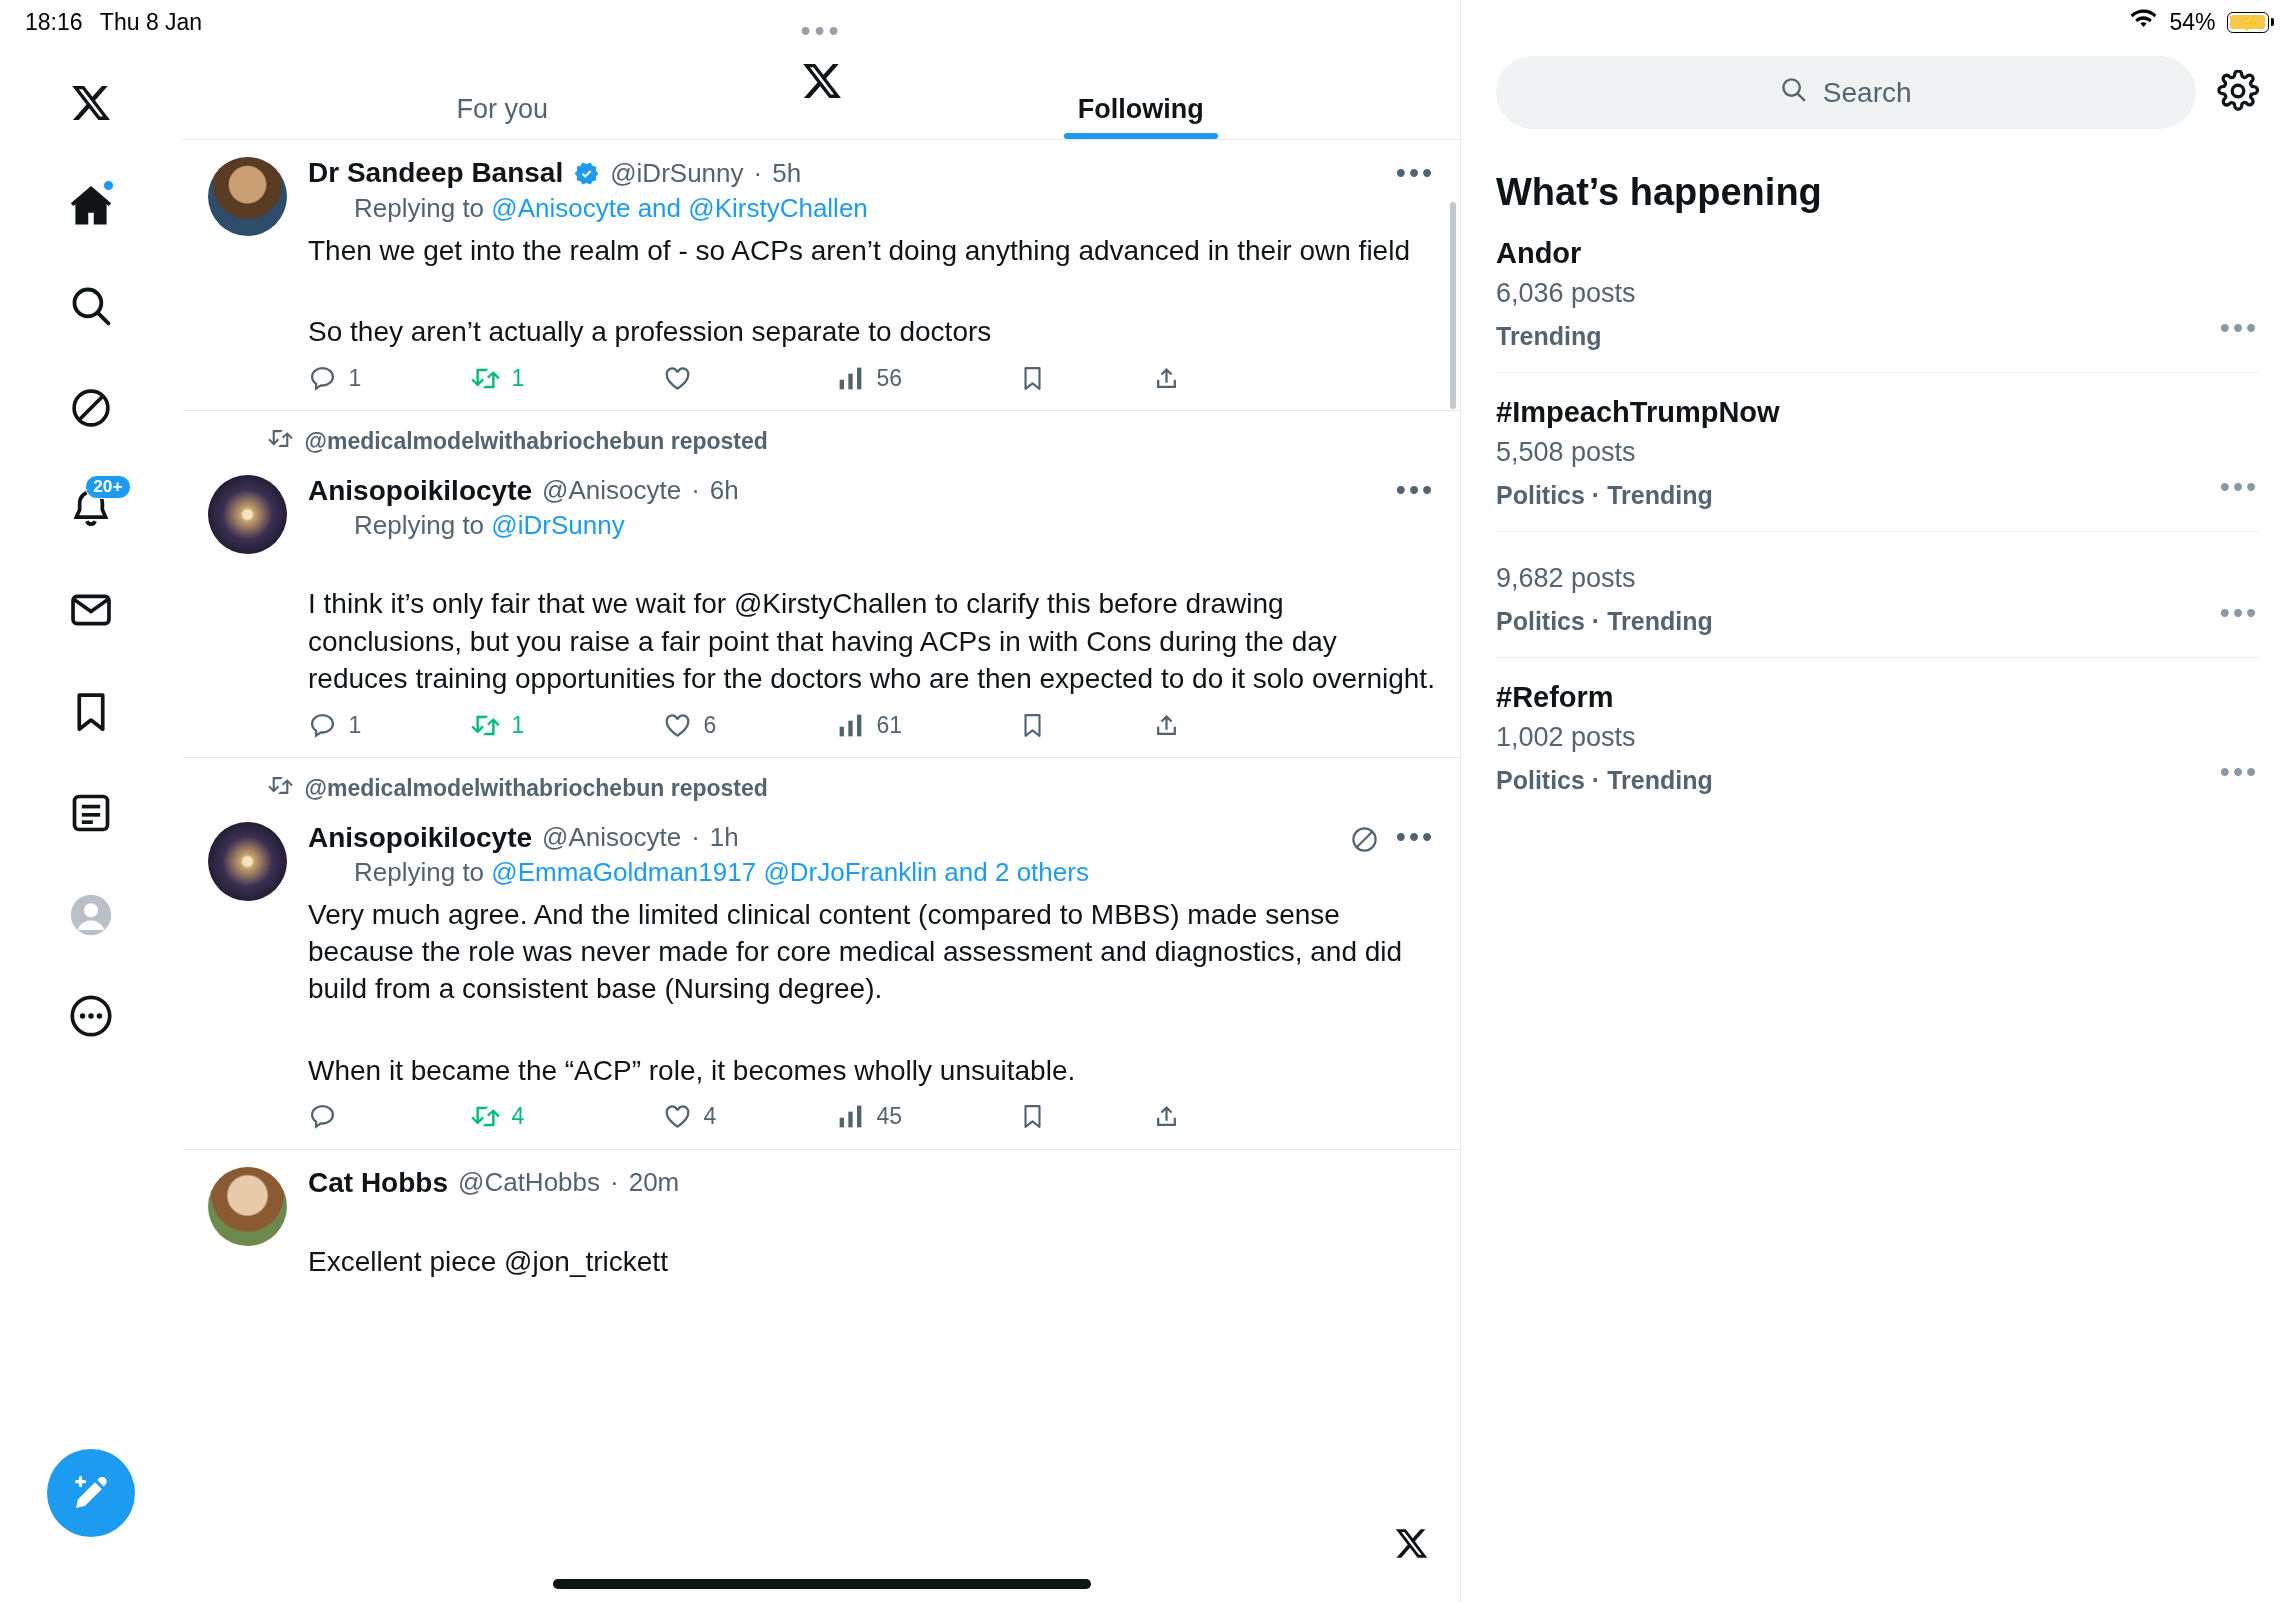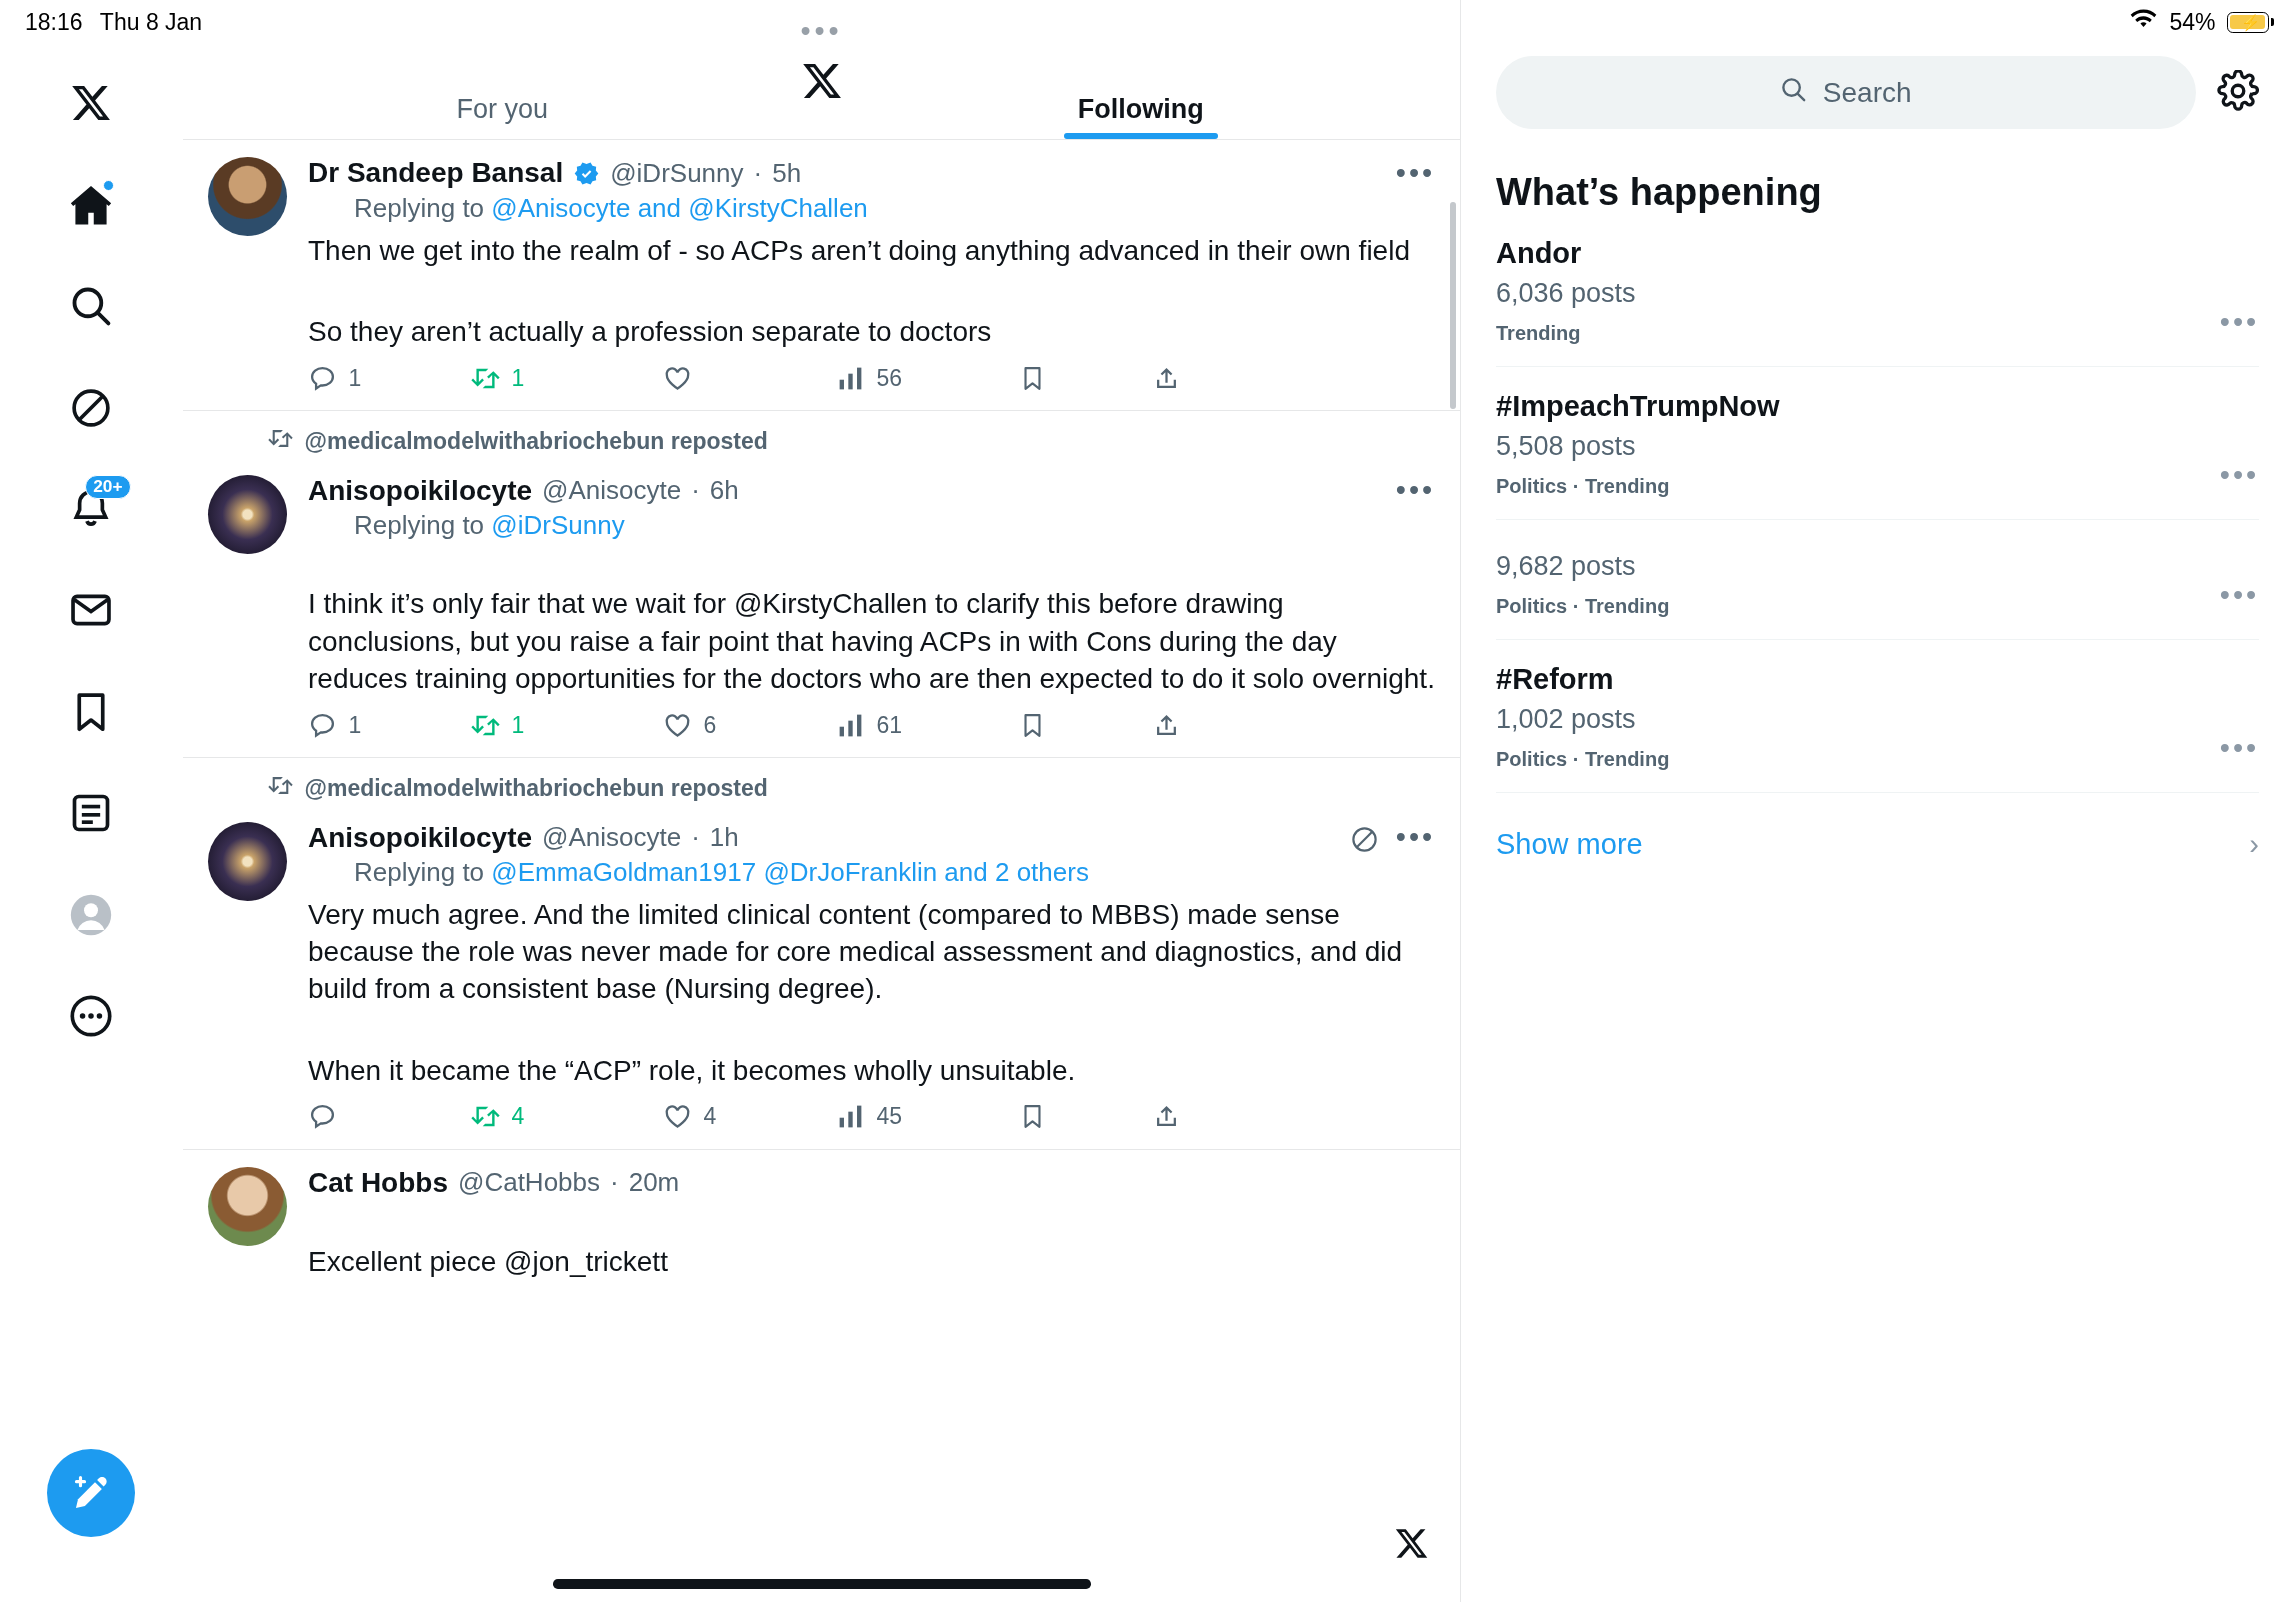--- a/index.html
+++ b/index.html
@@ -157,21 +157,21 @@
   .gear { cursor: pointer; }
   .whats-happening {
     font-size: 38px; font-weight: 700; color: #0f1419; margin-top: 42px;
   }
   .trend {
     position: relative; padding: 23px 0 21px 0; border-bottom: 1px solid #eff3f4;
   }
   .trend:last-of-type { border-bottom: none; }
   .trend-title { font-size: 29px; font-weight: 700; color: #0f1419; }
   .trend-posts { font-size: 27px; color: #536471; margin-top: 7.7px; }
-  .trend-cat { font-size: 20px; font-weight: 700; color: #536471; margin-top: 13.4px; }
+  .trend-cat { font-size: 25px; font-weight: 700; color: #536471; margin-top: 13.4px; }
   .trend-more {
     position: absolute; right: 0; bottom: 29px; color: #8b98a5;
     font-size: 29px; letter-spacing: 2.9px; line-height: 1; cursor: pointer;
   }
   .show-more {
     display: flex; align-items: center; justify-content: space-between;
     margin-top: 35px; color: #1d9bf0; font-size: 29px; cursor: pointer;
   }
   .chev { color: #8b98a5; font-size: 29px; }
 </style>
@@ -595,18 +595,14 @@
     <div class="trend-more">•••</div>
   </div>
 
   <div class="trend">
     <div class="trend-title">#Reform</div>
     <div class="trend-posts">1,002 posts</div>
     <div class="trend-cat">Politics · Trending</div>
     <div class="trend-more">•••</div>
   </div>
 
-  <div class="show-more">
-    <span>Show more</span>
-    <span class="chev">›</span>
-  </div>
 </aside>
 
 
 </body></html>

